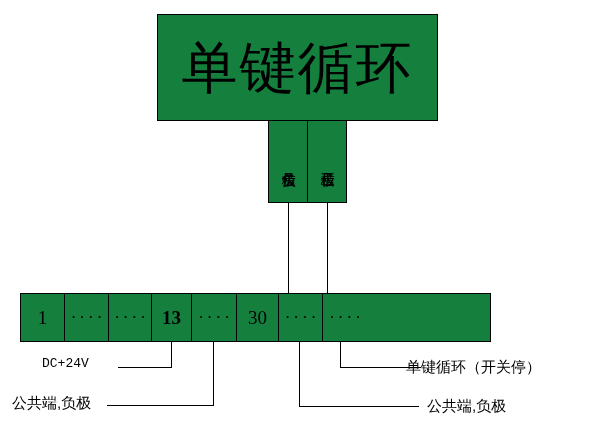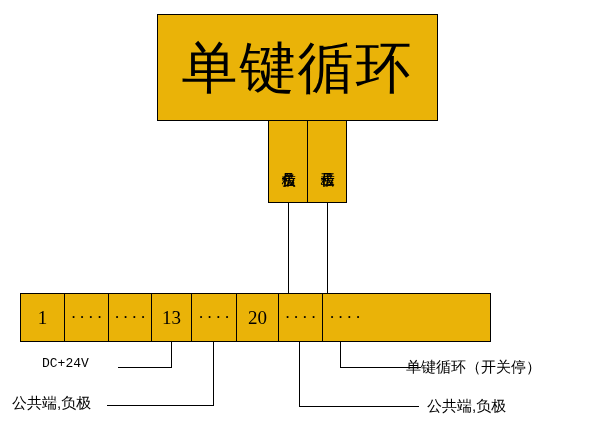--- a/index.html
+++ b/index.html
@@ -15,21 +15,21 @@
     width: 615px;
     height: 443px;
     background: #ffffff;
     overflow: hidden;
   }
 
   
   .box {
     position: absolute;
     border: 1.6px solid #000000;
-    background: #eab308;
+    background: #15803d;
     box-sizing: border-box;
   }
   .hline {
     position: absolute;
     height: 0;
     border-top: 1.6px solid #000000;
   }
   .vline {
     position: absolute;
     width: 0;
@@ -135,23 +135,23 @@
     <span class="signal-text">信号正极</span>
   </div>
 
   <div class="vline" style="left:288px; top:203px; height:90px;"></div>
   <div class="vline" style="left:327px; top:203px; height:90px;"></div>
 
   <div class="box" id="terminal-strip">
     <div class="terminal-cell" style="width:44px;">1</div>
     <div class="terminal-cell dots" style="width:44px;">····</div>
     <div class="terminal-cell dots" style="width:43px;">····</div>
-    <div class="terminal-cell" style="width:40px;">13</div>
+    <div class="terminal-cell" style="width:40px;font-weight:bold;">13</div>
     <div class="terminal-cell dots" style="width:45px;">····</div>
-    <div class="terminal-cell" style="width:42px;">20</div>
+    <div class="terminal-cell" style="width:42px;">30</div>
     <div class="terminal-cell dots" style="width:44px;">····</div>
     <div class="terminal-cell dots" style="width:44px;">····</div>
   </div>
 
   <div class="vline" style="left:171px; top:342px; height:26px;"></div>
   <div class="hline" style="left:118px; top:367px; width:54px;"></div>
 
   <div class="vline" style="left:213px; top:342px; height:64px;"></div>
   <div class="hline" style="left:107px; top:405px; width:107px;"></div>
 

